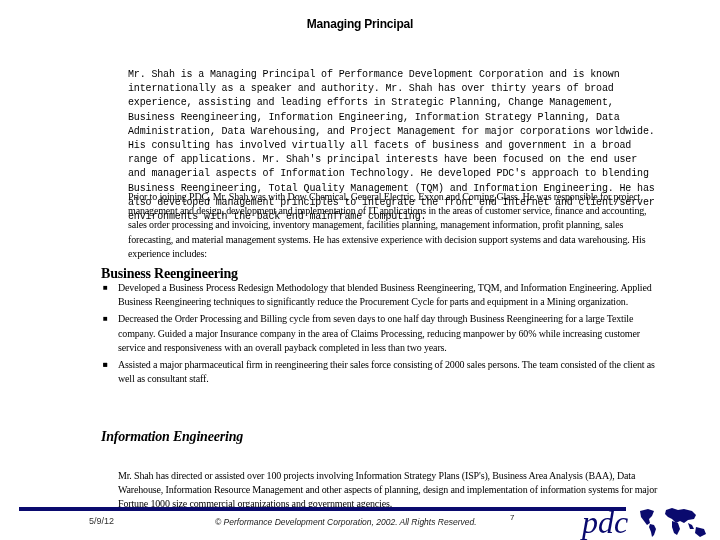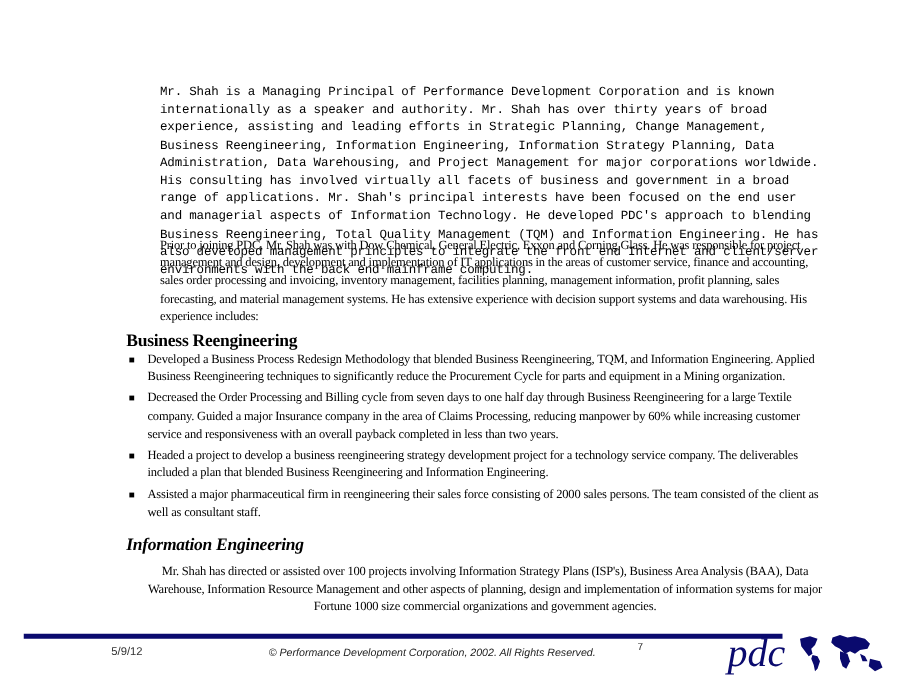--- a/index.html
+++ b/index.html
@@ -25,21 +25,21 @@
     .sh1 { top: 267px; }
     .sh2 { top: 430px; font-style: italic; }
     .bullets {
       position: absolute; left: 101px; top: 281px; width: 556px; margin: 0; padding: 0; list-style: none;
       font-size: 10px; line-height: 14.2px; letter-spacing: -0.15px;
     }
     .bullets li { position: relative; padding-left: 17px; margin-bottom: 3px; }
     .bullets li .bullet {
       position: absolute; left: 2px; top: 0; font-size: 8px;
     }
-    .ie-para { top: 451px; left: 118px; width: 540px; text-align: center; }
+    .ie-para { top: 469px; left: 118px; width: 540px; }
     .footer-line {
       position: absolute; left: 19px; top: 507px; width: 485px; height: 4px; background: #0a0a6e;
     }
     .footer-line-right {
       position: absolute; left: 504px; top: 507px; width: 122px; height: 4px; background: #0a0a6e;
     }
     .footer-date {
       position: absolute; left: 52px; top: 516px; font-family: "Liberation Sans", sans-serif; font-size: 9px;
       color: #333;
       padding-left: 37px;
@@ -54,39 +54,39 @@
     .logo-text {
       position: absolute; left: 582px; top: 508px; font-family: "Liberation Serif", serif; font-style: italic;
       font-size: 32px; color: #0a0a6e; line-height: 28px;
     }
     .logo-globe { position: absolute; left: 638px; top: 507px; width: 80px; height: 32px; }
   </style>
 </head>
 <body>
 
 <div class="title">
+  <div>Managing Principal</div>
 </div>
 
 <div class="para p1">Mr. Shah is a Managing Principal of Performance Development Corporation and is known internationally as a speaker and authority. Mr. Shah has over thirty years of broad experience, assisting and leading efforts in Strategic Planning, Change Management, Business Reengineering, Information Engineering, Information Strategy Planning, Data Administration, Data Warehousing, and Project Management for major corporations worldwide. His consulting has involved virtually all facets of business and government in a broad range of applications. Mr. Shah's principal interests have been focused on the end user and managerial aspects of Information Technology. He developed PDC's approach to blending Business Reengineering, Total Quality Management (TQM) and Information Engineering. He has also developed management principles to integrate the front end Internet and client/server environments with the back end mainframe computing.</div>
 <div class="para p2">Prior to joining PDC, Mr. Shah was with Dow Chemical, General Electric, Exxon and Corning Glass. He was responsible for project management and design, development and implementation of IT applications in the areas of customer service, finance and accounting, sales order processing and invoicing, inventory management, facilities planning, management information, profit planning, sales forecasting, and material management systems. He has extensive experience with decision support systems and data warehousing. His experience includes:</div>
 
 <div class="section-head sh1">Business Reengineering</div>
 
 <ul class="bullets">
   <li>
     <span class="bullet">■</span>
     <span>Developed a Business Process Redesign Methodology that blended Business Reengineering, TQM, and Information Engineering. Applied Business Reengineering techniques to significantly reduce the Procurement Cycle for parts and equipment in a Mining organization.</span>
   </li>
   <li>
     <span class="bullet">■</span>
     <span>Decreased the Order Processing and Billing cycle from seven days to one half day through Business Reengineering for a large Textile company. Guided a major Insurance company in the area of Claims Processing, reducing manpower by 60% while increasing customer service and responsiveness with an overall payback completed in less than two years.</span>
   </li>
   <li>
     <span class="bullet">■</span>
-    <span>Headed a project to develop a business reengineering strategy development project for a technology service company. The deliverables included a plan that blended Business Reengineering and Information Engineering.</span>
   </li>
   <li>
     <span class="bullet">■</span>
     <span>Assisted  a major pharmaceutical firm in reengineering their sales force consisting  of 2000 sales persons.  The team consisted of the client as well as consultant staff.</span>
   </li>
 </ul>
 
 <div class="section-head sh2">Information Engineering</div>
 <div class="para ie-para">Mr. Shah has directed or assisted over 100 projects involving Information Strategy Plans (ISP's), Business Area Analysis (BAA), Data Warehouse, Information Resource Management and other aspects of planning, design and implementation of information systems for major Fortune 1000 size commercial organizations and government agencies.</div>
 

